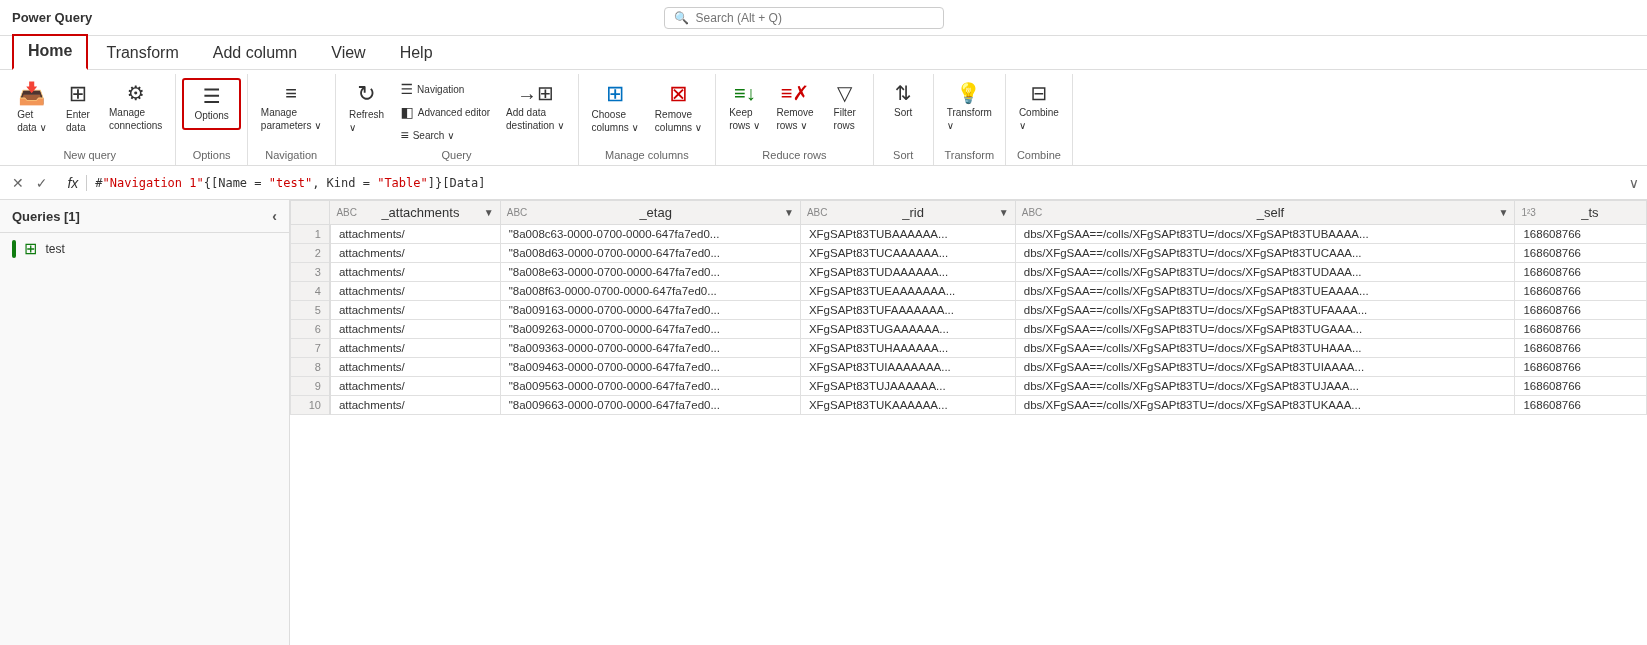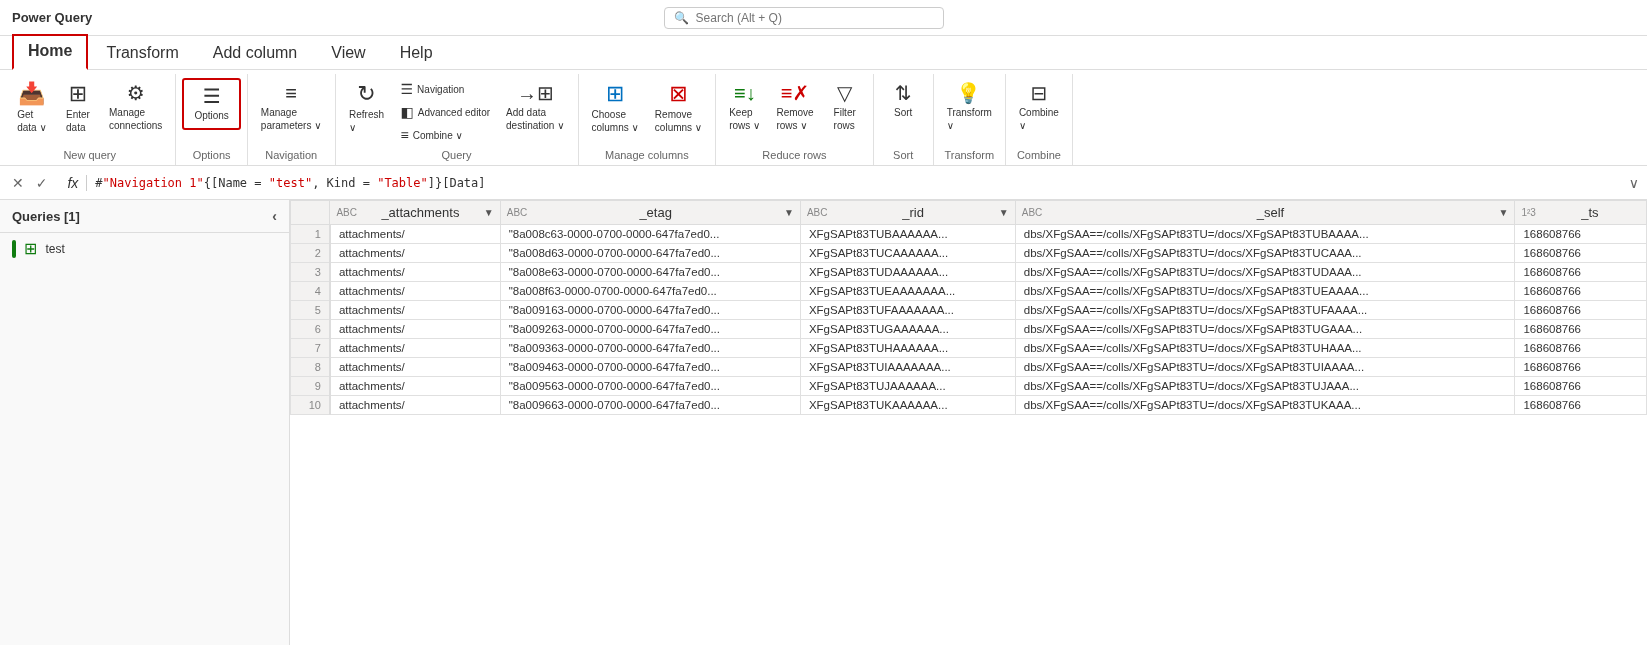--- a/index.html
+++ b/index.html
@@ -190,21 +190,21 @@
         <button class="ribbon-btn-small">
           <span class="btn-icon-sm">☰</span>
           <span>Navigation</span>
         </button>
         <button class="ribbon-btn-small">
           <span class="btn-icon-sm">◧</span>
           <span>Advanced editor</span>
         </button>
         <button class="ribbon-btn-small">
           <span class="btn-icon-sm">≡</span>
-          <span>Combine ∨</span>
+          <span>Search ∨</span>
         </button>
       </div>
       <button class="ribbon-btn" style="min-width:54px">
         <span class="btn-icon" style="font-size:20px">→⊞</span>
         <span class="btn-label">Add data<br>destination ∨</span>
       </button>
     </div>
     <div class="ribbon-group-label">Query</div>
   </div>
 

